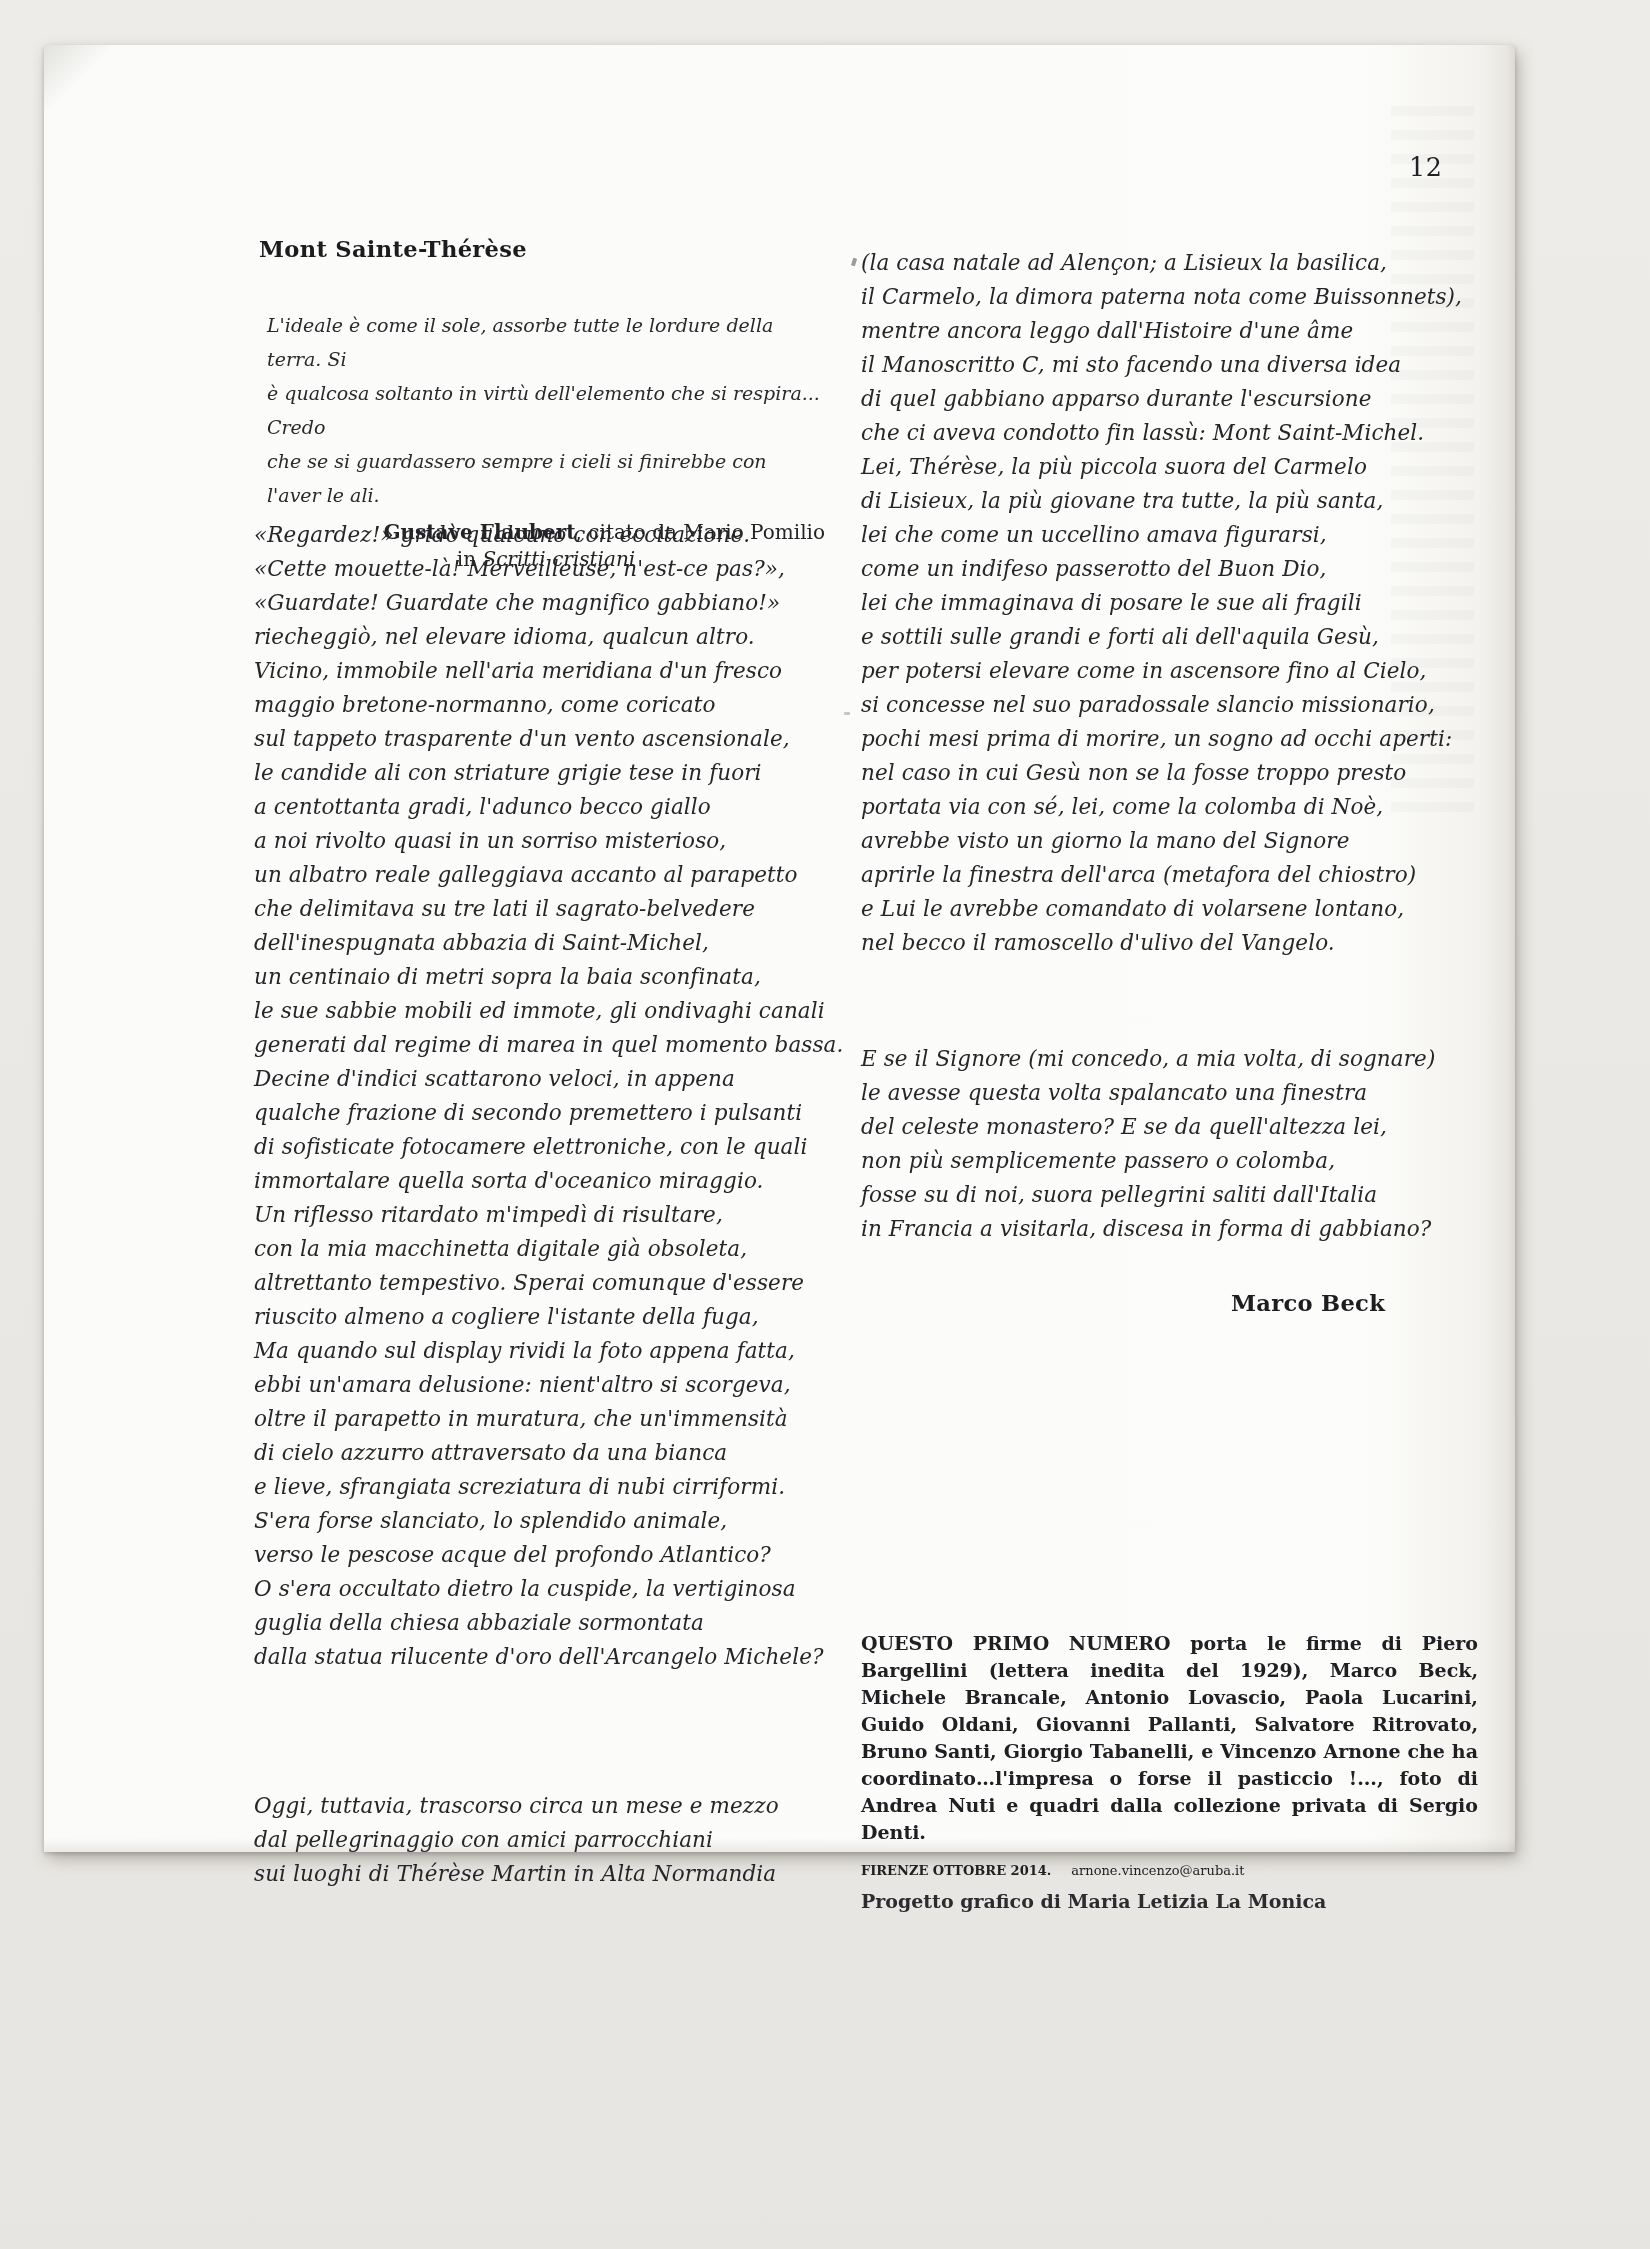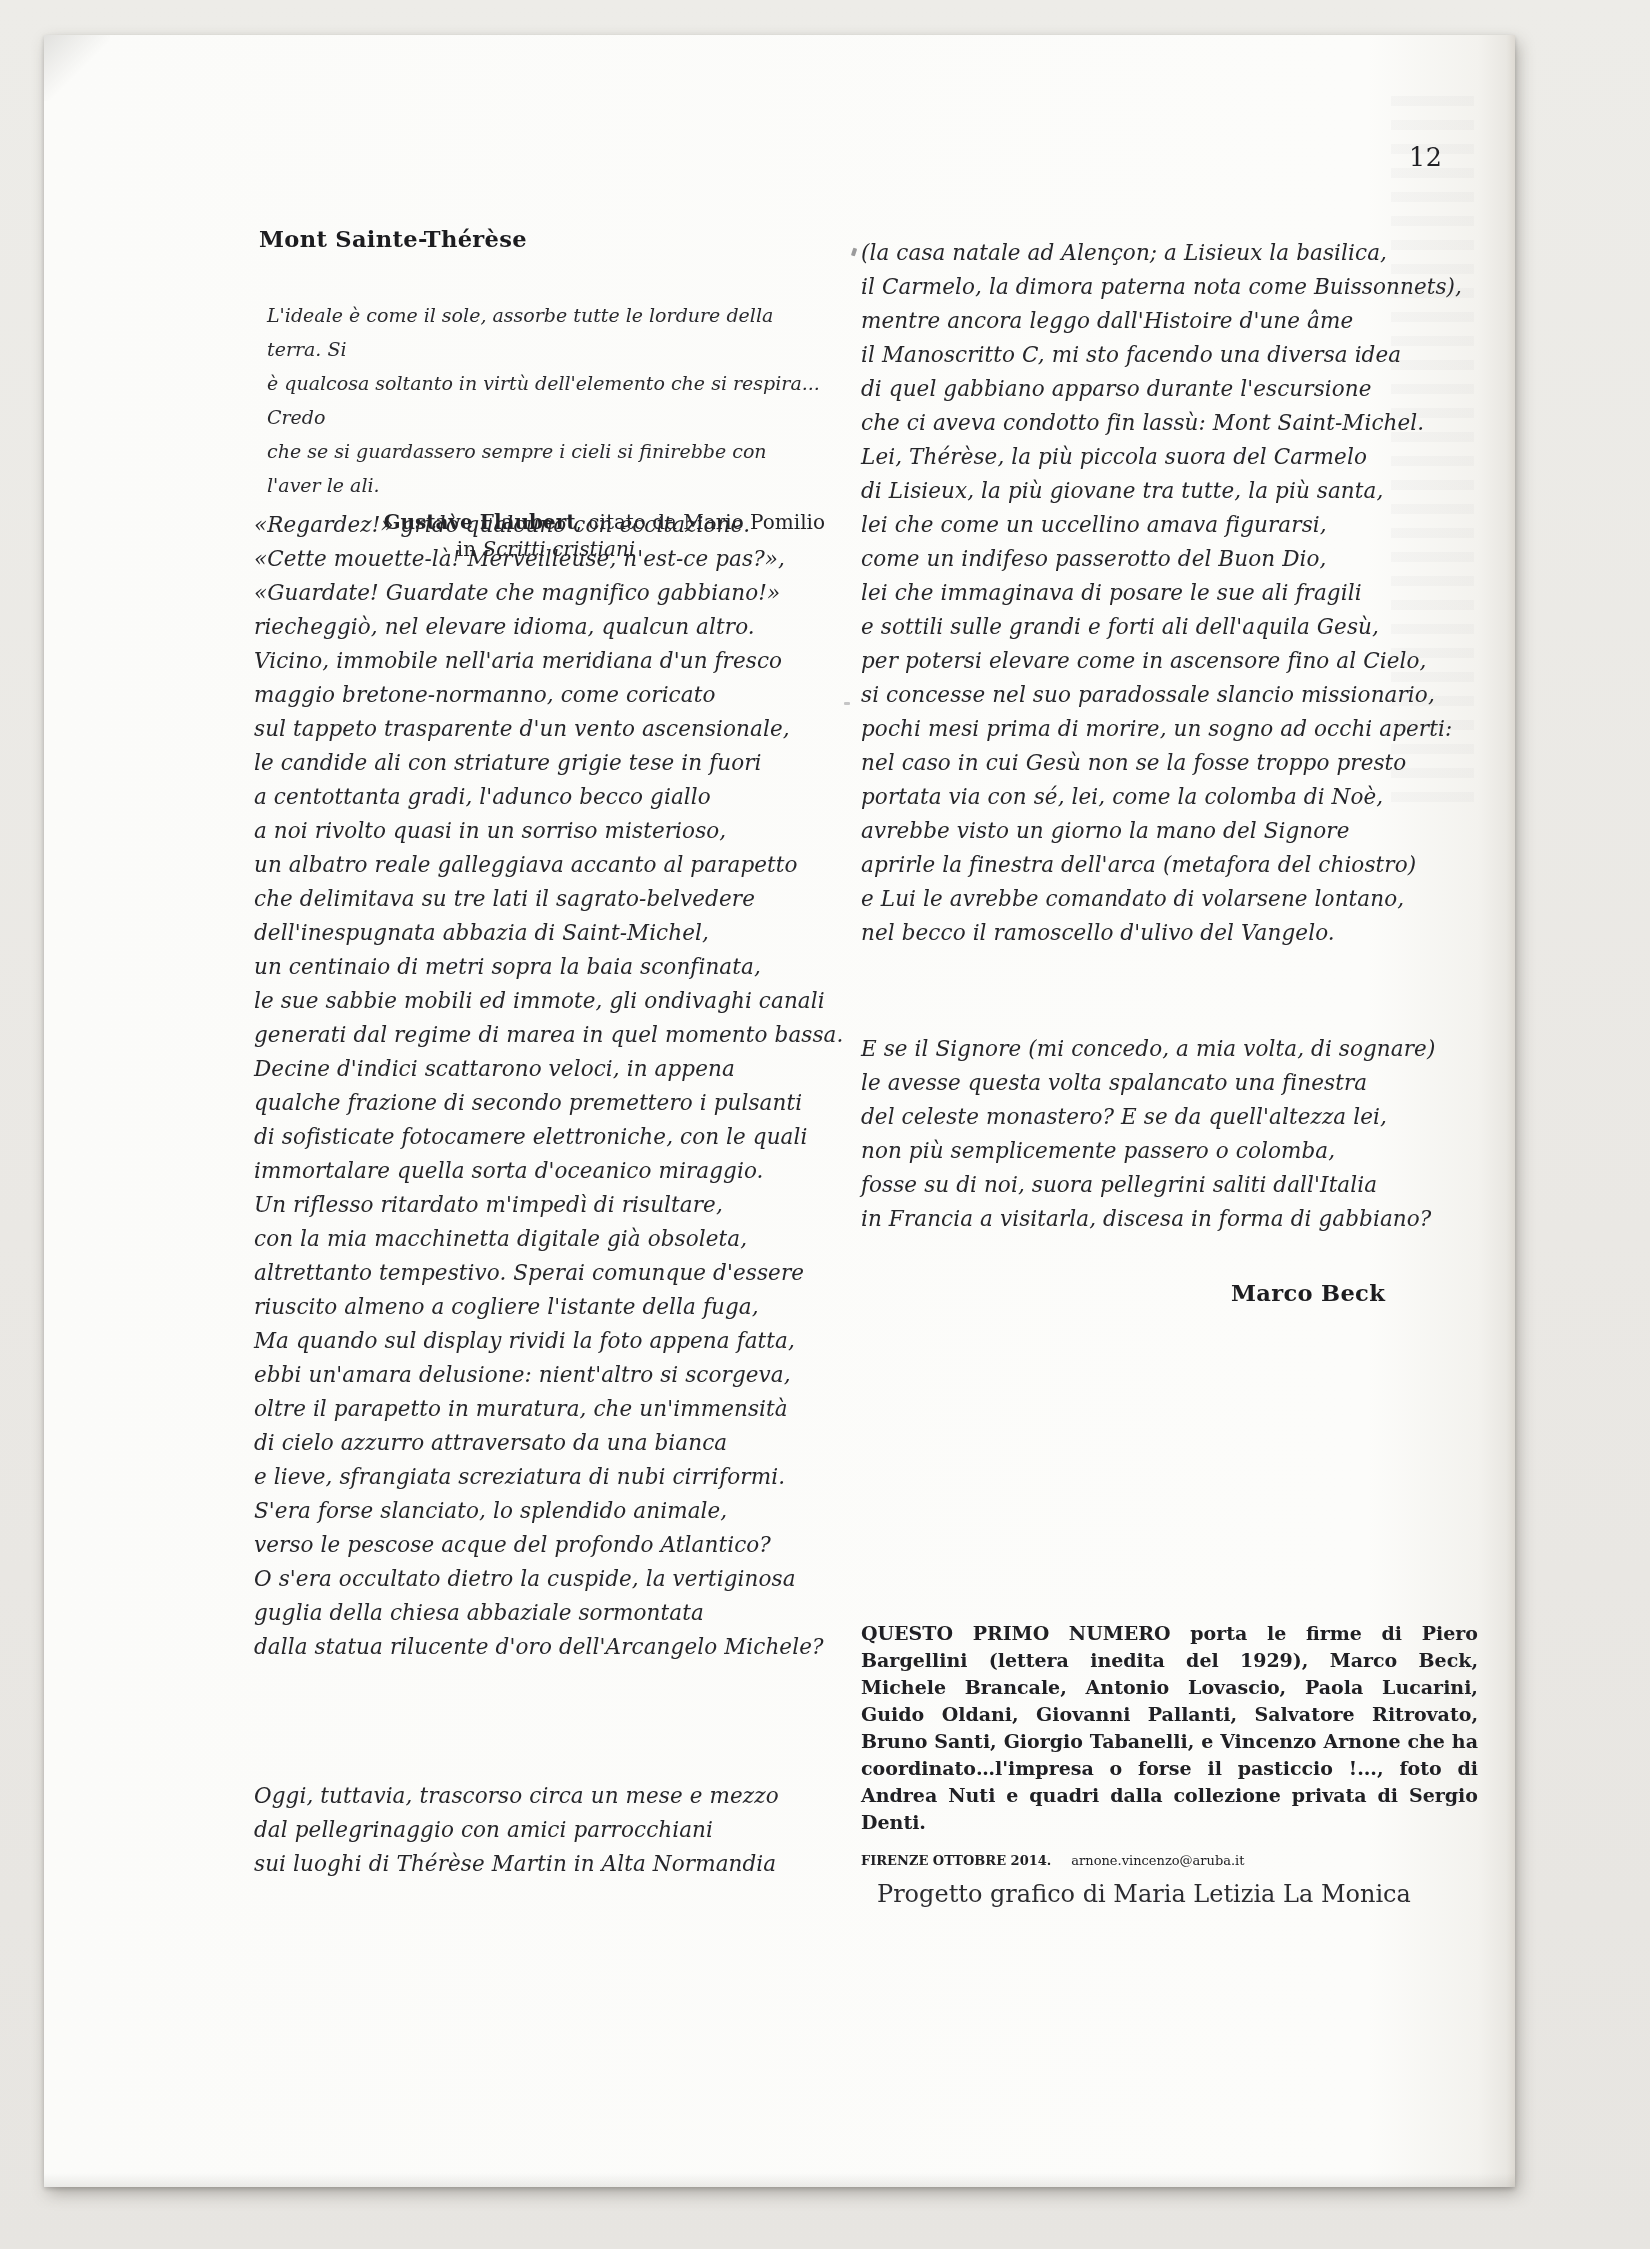--- a/index.html
+++ b/index.html
@@ -9,23 +9,23 @@
     position: relative;
     background: linear-gradient(180deg, #edece8 0%, #eae8e4 55%, #e7e5e1 100%);
     font-family: "DejaVu Serif", "Liberation Serif", serif;
     color: #222226;
     overflow: hidden;
   }
 
   .sheet {
     position: absolute;
     left: 44px;
-    top: 35px;
+    top: 45px;
     width: 1471px;
-    height: 2152px;
+    height: 1807px;
     background: linear-gradient(90deg, #fbfbf9 0%, #fcfcfa 90%, #f3f2ee 97.5%, #e9e7e2 99.4%, #ddd9d2 100%);
     box-shadow: 4.4px 6.6px 15.5px rgba(62, 58, 50, 0.35), 0 1.7px 4.4px rgba(0,0,0,0.18);
   }
   .sheet::before { 
     content: "";
     position: absolute;
     left: 0; top: 0;
     width: 66px; height: 66px;
     background: linear-gradient(135deg, rgba(90,88,82,0.16) 0%, rgba(90,88,82,0.0) 55%);
     pointer-events: none;
@@ -141,23 +141,23 @@
     color: #202024;
   }
   .colophon-date-line {
     margin: 16.6px 0 0 0;
     font-size: 13px;
     color: #202024;
   }
   .colophon-date-line .date-bold { font-weight: bold; }
   .colophon-date-line .email { margin-left: 20px; font-weight: normal; }
   .colophon-credit {
-    margin: 12px 0 0 16px;
-    font-size: 24px;
-    font-weight: normal;
+    margin: 12px 0 0 0;
+    font-size: 19px;
+    font-weight: bold;
     color: #2c2c30;
   }
 </style>
 </head>
 <body>
 
 <div class="sheet">
 
   <div class="ghost-showthrough"></div>
   <div class="speck speck-1"></div>

